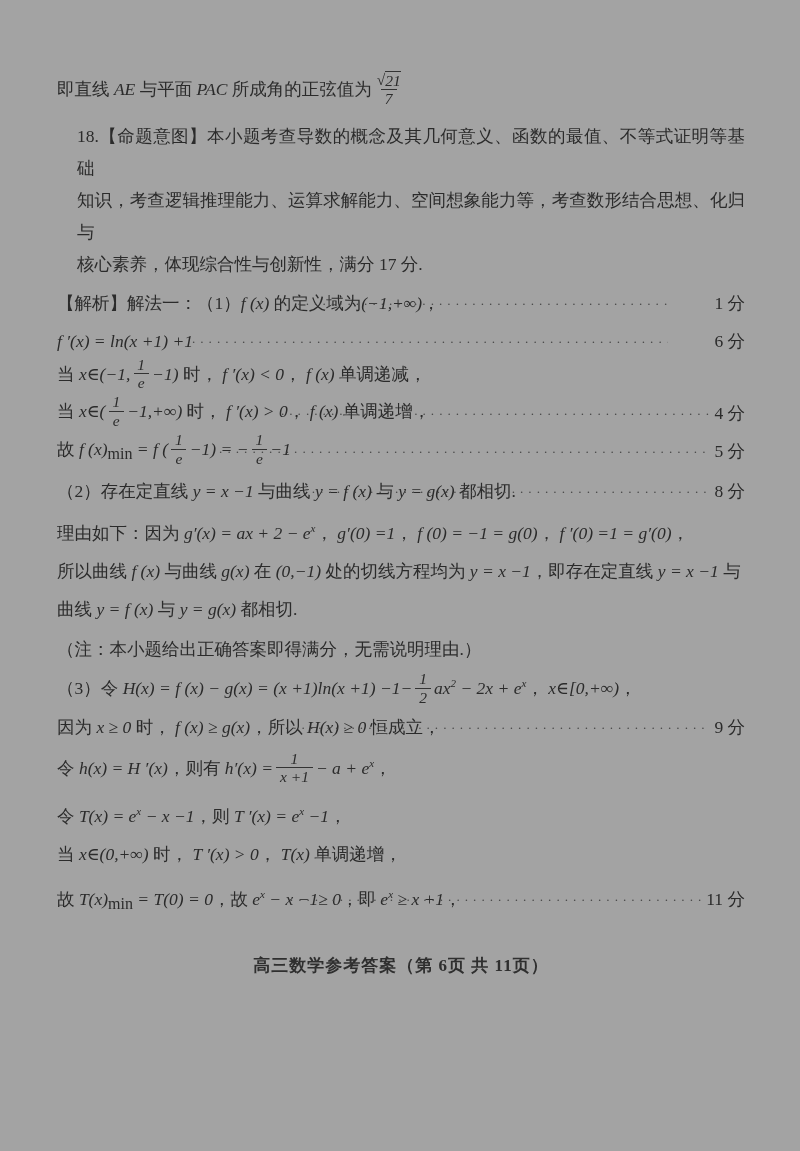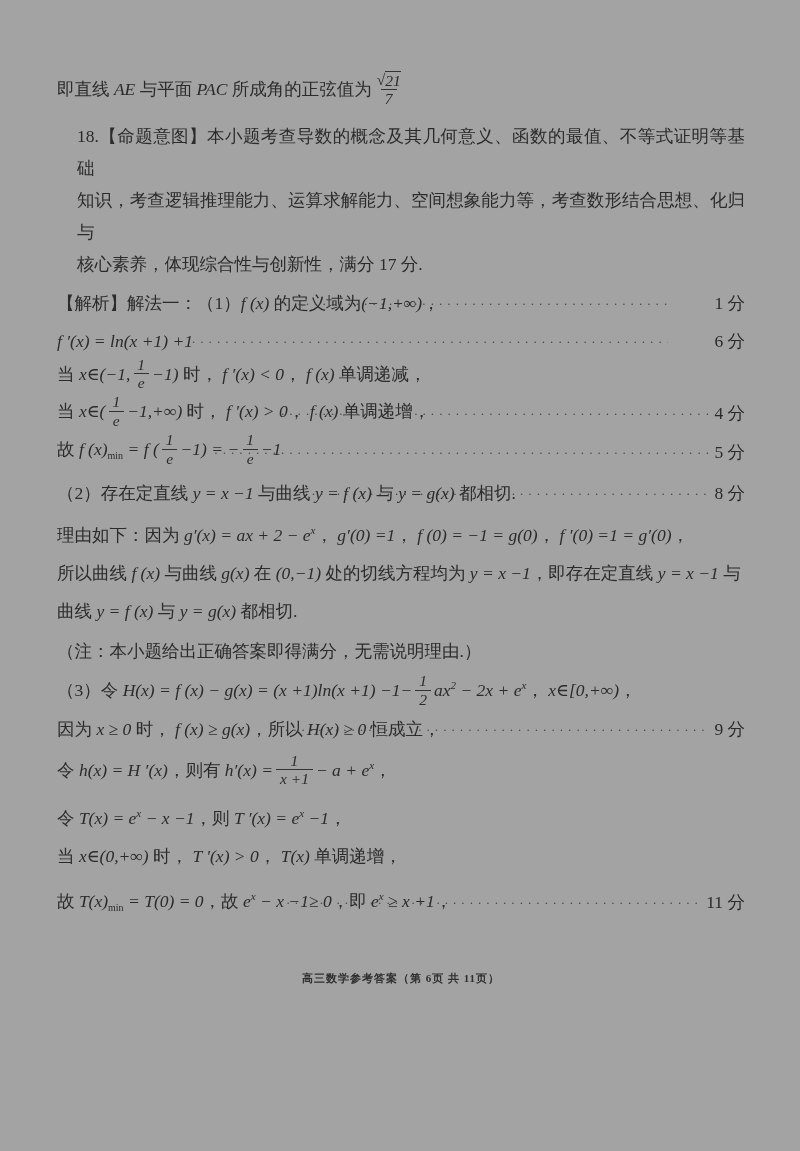--- a/index.html
+++ b/index.html
@@ -31,25 +31,25 @@
     display:inline-flex;flex-direction:column;align-items:center;
     vertical-align:middle;line-height:1.12;font-size:15.5px;
     margin:0 3px;font-style:italic;transform:translateY(-2px);
   }
   .frac .num{padding:0 4px;}
   .frac .den{border-top:1.4px solid #333;padding:0 4px;}
   .frac .numgrp{display:inline-flex;align-items:flex-start;padding:0 2px;}
   .rad{font-style:normal;}
   .vinc{border-top:1.4px solid #333;}
   sup.sp{font-size:11px;font-style:italic;}
-  sub.sb{font-size:10px;font-style:normal;}
+  sub.sb{font-size:16px;font-style:normal;}
   .p18 .row{line-height:32px;margin-left:20px;}
   .footer{
-    margin-top:48px;text-align:center;font-weight:bold;
-    font-size:11px;letter-spacing:1px;color:#2f2f2f;
+    margin-top:35px;text-align:center;font-weight:bold;
+    font-size:17px;letter-spacing:1px;color:#2f2f2f;
   }
   
   .mt8{margin-top:8px;gap:41px;}.mt10{margin-top:10px;}.mt12{margin-top:12px;}
   .mt4{margin-top:4px;}.mt6{margin-top:6px;}.mt2{margin-top:2px;}
 </style>
 </head>
 <body>
 
 <div class="page">
 

